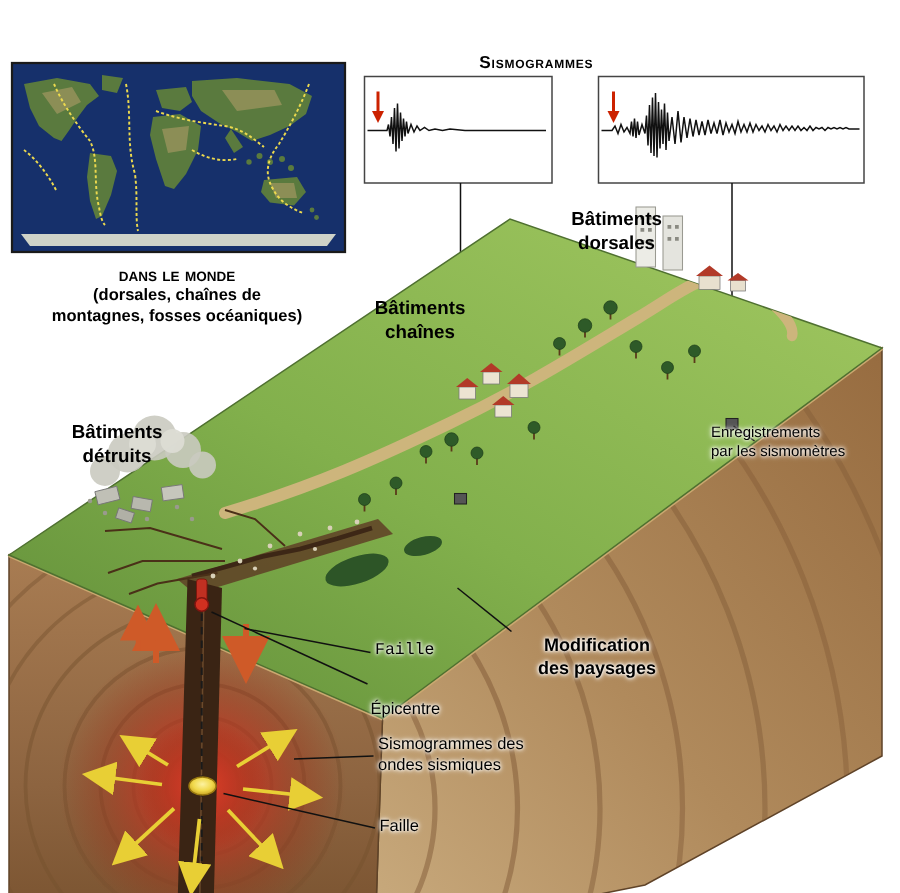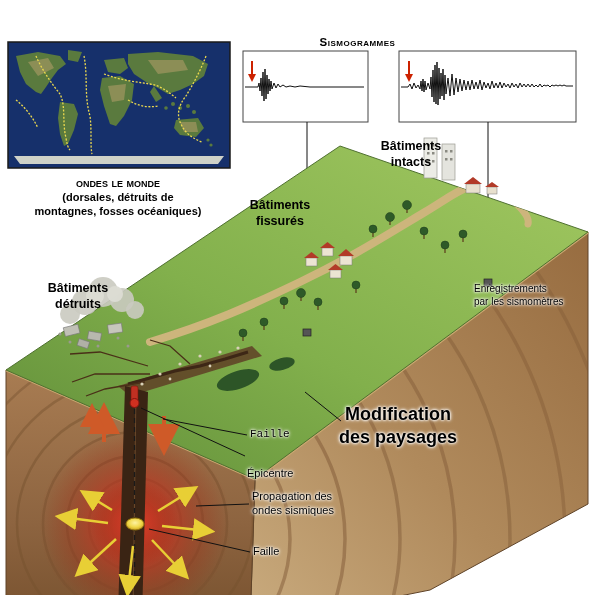--- a/index.html
+++ b/index.html
@@ -10,21 +10,21 @@
   .halo{text-shadow:0 0 2px #fff,0 0 3px #fff,0 0 4px #fff;}
   #ttl-sismogrammes{left:275px;top:2px;width:165px;text-align:center;
       font-size:11.5px;font-weight:bold;font-variant:small-caps;letter-spacing:.5px;}
   #map-caption{left:2px;top:141px;width:232px;text-align:center;}
   .cap-main{font-size:13px;font-weight:bold;font-variant:small-caps;line-height:1.25;}
   .cap-sub{font-size:11px;font-weight:bold;line-height:1.25;}
   #lbl-detruits{left:28px;top:247px;width:100px;text-align:center;font-weight:bold;font-size:12.5px;line-height:1.25;}
   #lbl-fissures{left:230px;top:164px;width:100px;text-align:center;font-weight:bold;font-size:12.5px;line-height:1.25;}
   #lbl-intacts{left:366px;top:105px;width:90px;text-align:center;font-weight:bold;font-size:12.5px;line-height:1.25;}
   #lbl-enregistrements{left:474px;top:248px;width:116px;font-size:10px;line-height:1.3;}
-  #lbl-modification{left:333px;top:369px;width:130px;text-align:center;font-weight:bold;font-size:18px;line-height:1.25;}
+  #lbl-modification{left:333px;top:389px;width:130px;text-align:center;font-weight:bold;font-size:12px;line-height:1.25;}
   #lbl-faille{left:250px;top:394px;font-size:11px;font-family:Liberation Mono, monospace;}
   #lbl-epicentre{left:247px;top:433px;font-size:11px;}
   #lbl-propagation{left:252px;top:455px;font-size:11px;line-height:1.3;}
   #lbl-foyer{left:253px;top:511px;font-size:11px;}
 </style>
 </head>
 <body>
 
 <div class="stage">
 
@@ -322,54 +322,54 @@
     <line x1="249" y1="470" x2="196" y2="472"></line>
     <line x1="250" y1="518" x2="149" y2="495"></line>
     <line x1="503" y1="260" x2="489" y2="250"></line>
     <line x1="341" y1="387" x2="305" y2="358"></line>
   </g>
 </svg>
 
 <div class="lbl" id="ttl-sismogrammes">Sismogrammes</div>
 
 <div class="lbl" id="map-caption">
-  <div class="cap-main">ondes le monde</div>
-  <div class="cap-sub">(dorsales, détruits de</div>
+  <div class="cap-main">dans le monde</div>
+  <div class="cap-sub">(dorsales, chaînes de</div>
   <div class="cap-sub">montagnes, fosses océaniques)</div>
 </div>
 
 <div class="lbl" id="lbl-detruits">
   <span>Bâtiments</span><br>
   <span>détruits</span>
 </div>
 
 <div class="lbl" id="lbl-fissures">
   <span>Bâtiments</span><br>
-  <span>fissurés</span>
+  <span>chaînes</span>
 </div>
 
 <div class="lbl" id="lbl-intacts">
   <span>Bâtiments</span><br>
-  <span>intacts</span>
+  <span>dorsales</span>
 </div>
 
 <div class="lbl halo" id="lbl-enregistrements">
   <span>Enregistrements</span><br>
   <span>par les sismomètres</span>
 </div>
 
 <div class="lbl halo" id="lbl-modification">
   <span>Modification</span><br>
   <span>des paysages</span>
 </div>
 
 <div class="lbl halo" id="lbl-faille">Faille</div>
 
 <div class="lbl halo" id="lbl-epicentre">Épicentre</div>
 
 <div class="lbl halo" id="lbl-propagation">
-  <span>Propagation des</span><br>
+  <span>Sismogrammes des</span><br>
   <span>ondes sismiques</span>
 </div>
 
 <div class="lbl halo" id="lbl-foyer">Faille</div>
 
 </div>
 
 </body></html>

